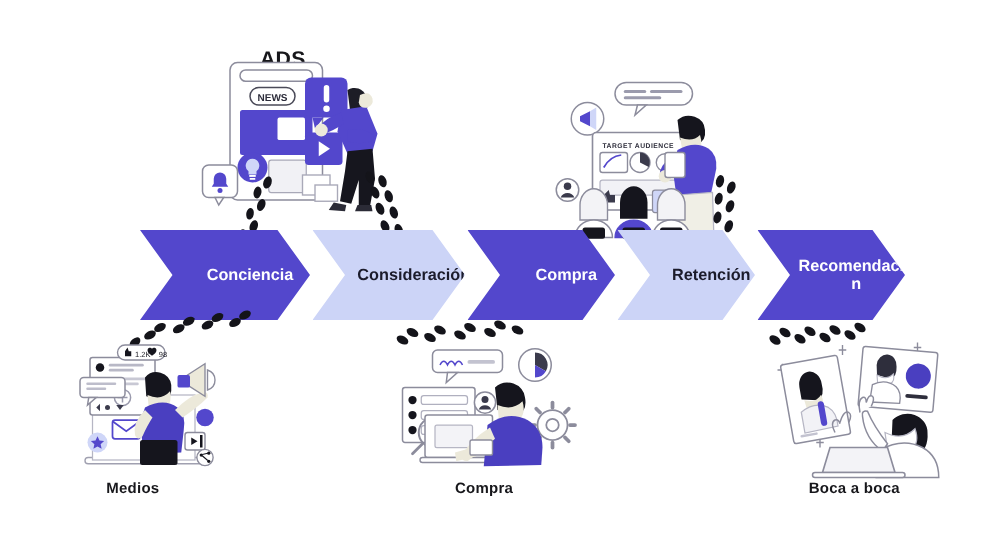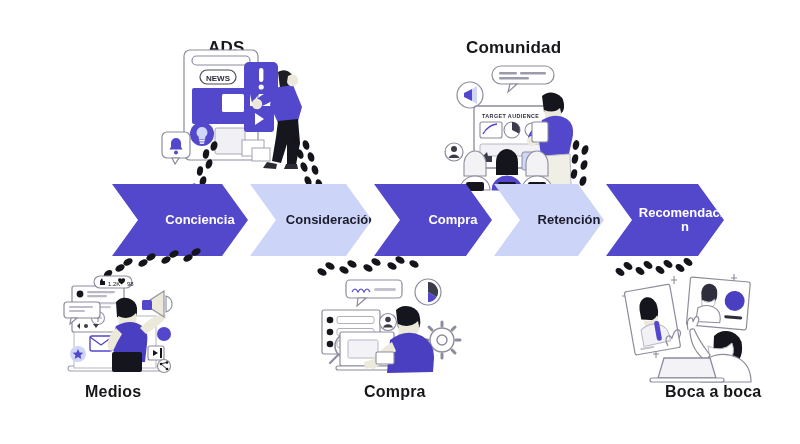--- a/index.html
+++ b/index.html
@@ -14,27 +14,27 @@
 
   
   .hdg{
     position:absolute;
     font-weight:bold;
     color:#17171b;
     letter-spacing:.2px;
     white-space:nowrap;
   }
   .hdg-top{font-size:17px;}
-  .hdg-bot{font-size:16px;}
+  .hdg-bot{font-size:12px;}
 
   #lbl-ads{left:208px;top:38px;}
   #lbl-comunidad{left:466px;top:38px;}
   #lbl-medios{left:85px;top:383px;}
   #lbl-tienda{left:364px;top:383px;}
-  #lbl-boca{left:665px;top:383px;}
+  #lbl-boca{left:647px;top:383px;}
 
   
   #band{position:absolute;left:112px;top:184px;width:576px;height:72px;}
   .chev{
     position:absolute;top:0;height:72px;
     display:flex;align-items:center;justify-content:center;
     box-sizing:border-box;
     text-align:center;
     line-height:1.08;
     font-size:13px;font-weight:bold;
@@ -62,21 +62,20 @@
   svg{display:block;overflow:visible;}
 
   .fp{fill:#14141a;}
 </style>
 </head>
 <body>
 
 <div id="stage">
 
   <div class="hdg hdg-top" id="lbl-ads">ADS</div>
-  <div class="hdg hdg-top" id="lbl-comunidad">Comunidad</div>
 
   <div class="illus" style="left:160px;top:44px;">
     <svg width="165" height="132" viewBox="0 0 165 132">
       <g fill="none" stroke="#8c8c9c" stroke-width="1.2">
         <rect x="24" y="6" width="74" height="110" rx="6" fill="#fff"></rect>
         <rect x="32" y="12" width="58" height="9" rx="4.5"></rect>
       </g>
 
       <g>
         <rect x="40" y="26" width="36" height="14" rx="7" fill="#fff" stroke="#4a4a58" stroke-width="1.2"></rect>

